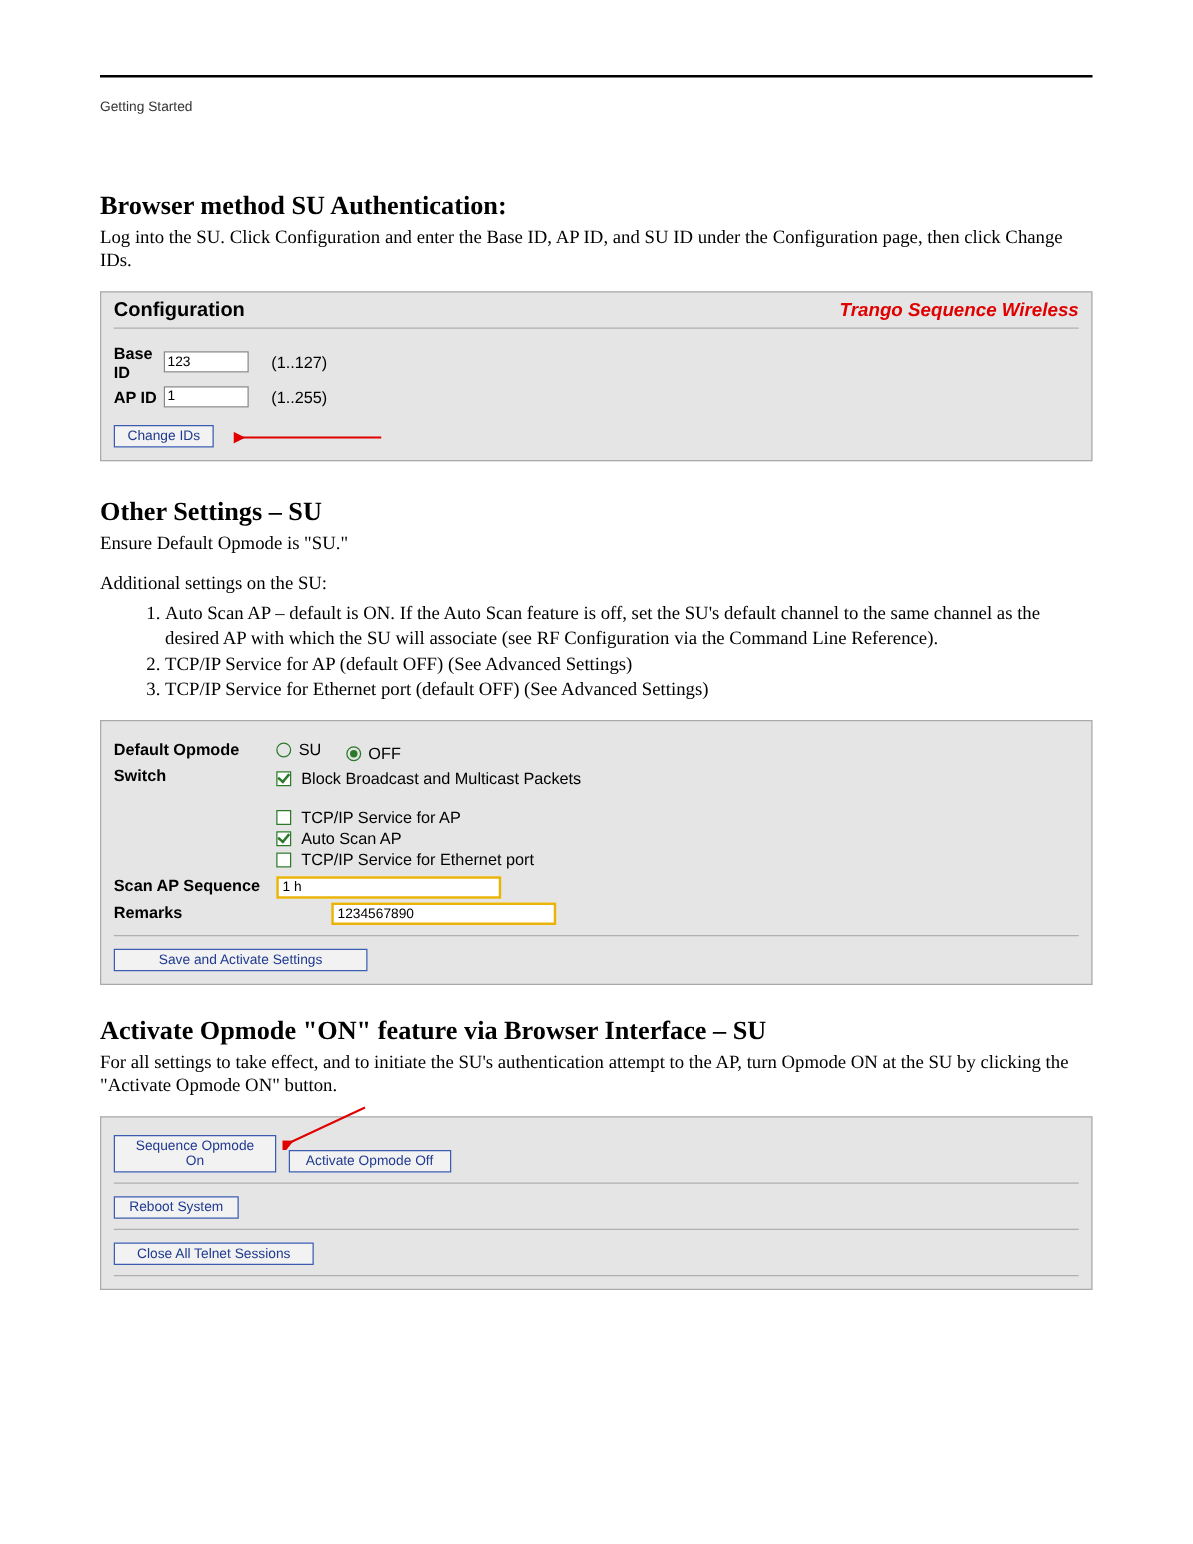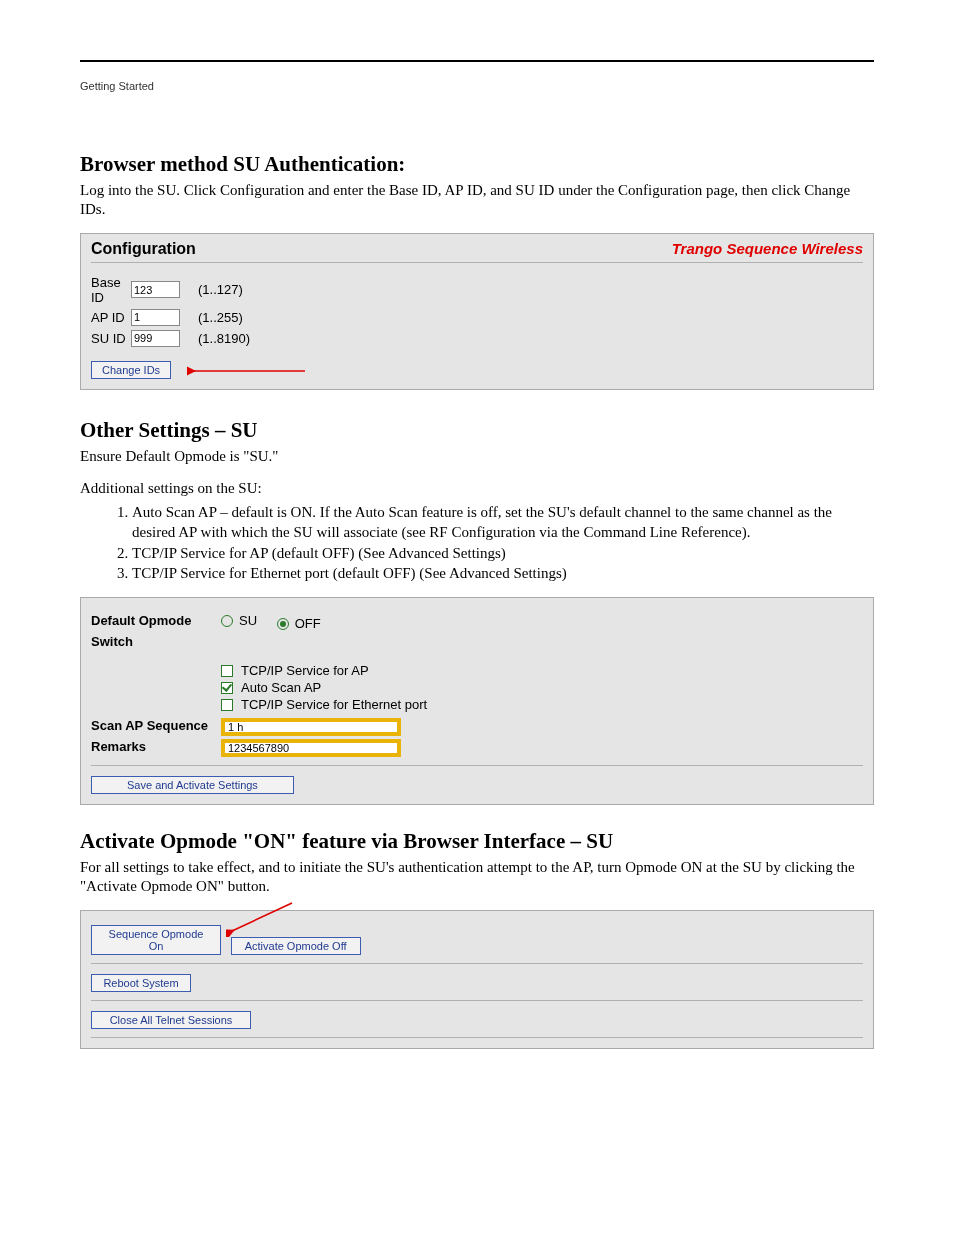--- a/index.html
+++ b/index.html
@@ -65,24 +65,24 @@
     font-size: 15px;
   }
   .id-row {
     display: flex;
     align-items: center;
     margin: 4px 0;
     font-size: 13px;
   }
   .id-label {
     width: 40px;
-    font-weight: normal;
+    font-weight: bold;
   }
   .id-input {
-    width: 49px;
+    width: 68px;
     height: 17px;
     font-size: 11px;
     padding: 0 2px;
     border: 1px solid #888;
     box-sizing: border-box;
     background: #fff;
   }
   .id-range {
     margin-left: 18px;
     color: #000;
@@ -154,21 +154,21 @@
     justify-content: center;
     box-sizing: border-box;
   }
   .radio-circle.checked::after {
     content: "";
     width: 6px; height: 6px;
     background: #2a7a2a;
     border-radius: 50%;
   }
   .text-input {
-    border: 4px solid #eab308;
+    border: 2px solid #eab308;
     background: #fff;
     font-size: 11px;
     height: 18px;
     padding: 0 3px;
     box-sizing: border-box;
   }
   .hr {
     border: 0;
     border-top: 1px solid #b0b0b0;
     margin: 8px 0 10px 0;
@@ -203,25 +203,20 @@
     <div>
       <div class="id-row">
         <span class="id-label">Base ID</span>
         <input class="id-input" value="123" style="">
         <span class="id-range">(1..127)</span>
       </div>
       <div class="id-row">
         <span class="id-label">AP ID</span>
         <input class="id-input" value="1" style="">
         <span class="id-range">(1..255)</span>
-      </div>
-      <div class="id-row">
-        <span class="id-label">SU ID</span>
-        <input class="id-input" value="999" style="">
-        <span class="id-range">(1..8190)</span>
       </div>
     </div>
     <div class="btn-row" style="position:relative;">
       <button class="btn">Change IDs</button>
       <span class="red-arrow-h" style="left:96px; top:3px;">
         <svg width="120" height="14">
             <defs>
               <marker id="ah1" markerWidth="8" markerHeight="8" refX="2" refY="4" orient="auto">
                 <path d="M8,0 L0,4 L8,8 Z" fill="#e00000"></path>
               </marker>
@@ -251,20 +246,26 @@
           <span>SU</span>
         </span>
         <span class="radio-check">
           <span class="radio-circle checked"></span>
           <span>OFF</span>
         </span>
       </span>
     </div>
     <div class="switch-row">
       <span class="sw-label">Switch</span>
+      <span class="sw-content">
+        <span class="cb-line">
+          <span class="cb-box checked"></span>
+          <span>Block Broadcast and Multicast Packets</span>
+        </span>
+      </span>
     </div>
     <div class="switch-row" style="margin-top:12px;">
       <span class="sw-label"></span>
       <span class="sw-content">
         <span class="cb-line">
           <span class="cb-box"></span>
           <span>TCP/IP Service for AP</span>
         </span>
         <span class="cb-line">
           <span class="cb-box checked"></span>
@@ -275,21 +276,21 @@
           <span>TCP/IP Service for Ethernet port</span>
         </span>
       </span>
     </div>
     <div class="switch-row" style="margin-top:4px;">
       <span class="sw-label">Scan AP Sequence</span>
       <input class="text-input" style="width: 180px;" value="1 h">
     </div>
     <div class="switch-row">
       <span class="sw-label">Remarks</span>
-      <input class="text-input" style="width: 180px;" value="1234567890">
+      <input class="text-input" style="width: 180px; margin-left: 44px;" value="1234567890">
     </div>
     <hr class="hr">
     <button class="btn" style="padding:2px 35px;">Save and Activate Settings</button>
   </div>
 
   <div style="height:24px;"></div>
   <div class="section-heading">Activate Opmode "ON" feature via Browser Interface – SU</div>
   <div class="body-text">For all settings to take effect, and to initiate the SU's authentication attempt to the AP, turn Opmode ON at the SU by clicking the "Activate Opmode ON" button.</div>
 
   <div class="panel" style="padding-top:14px;">

